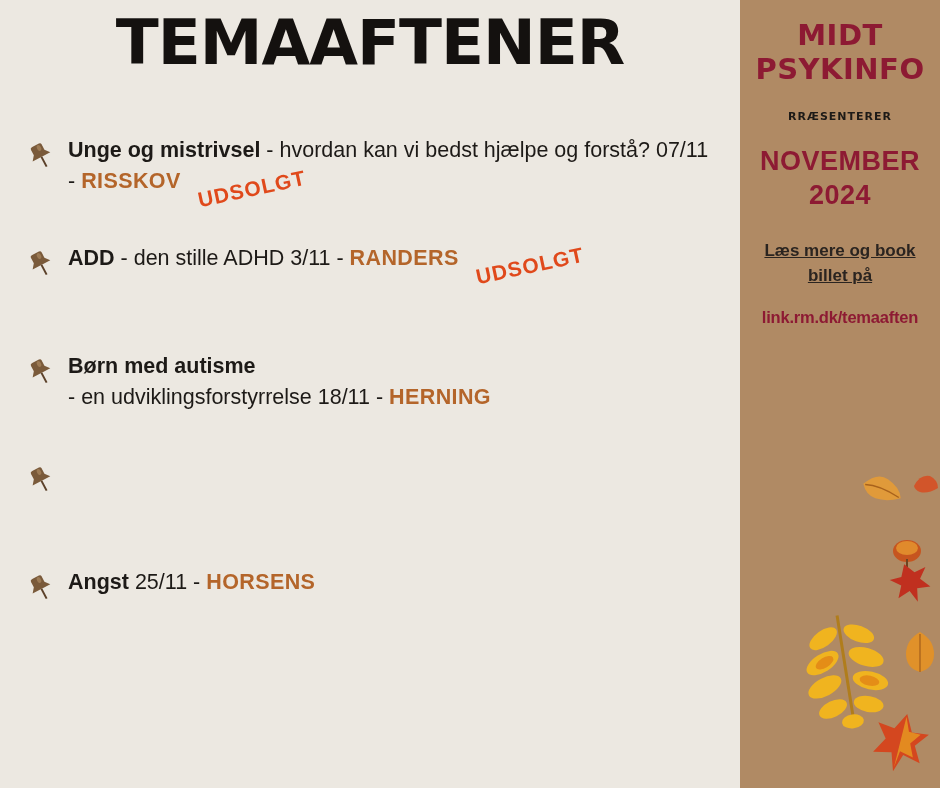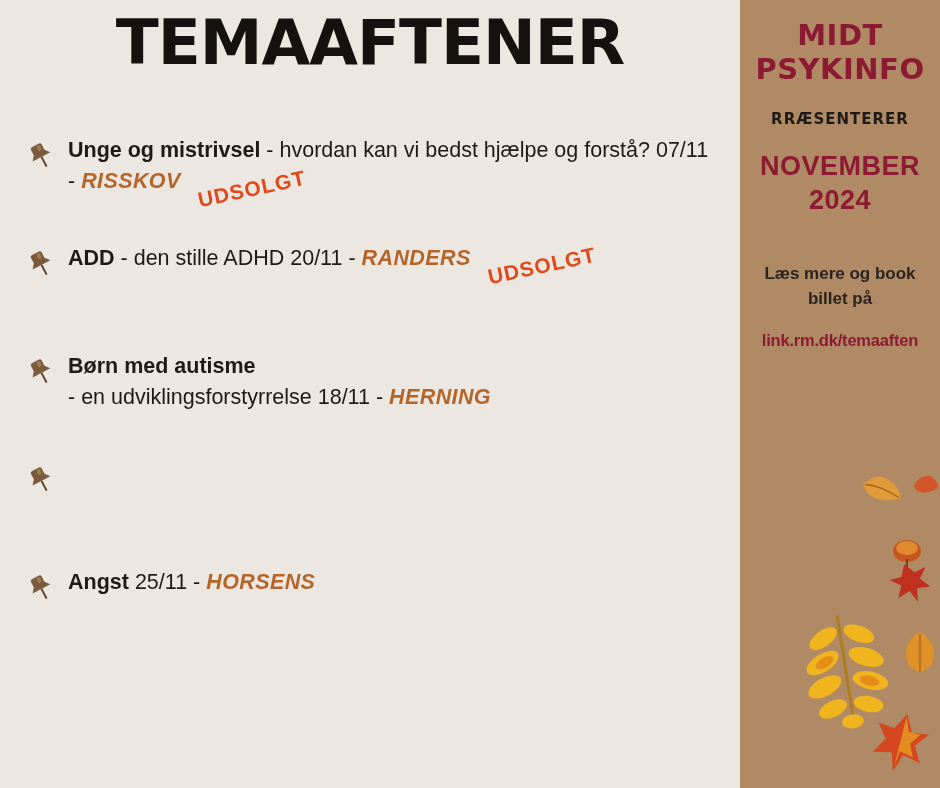--- a/index.html
+++ b/index.html
@@ -70,21 +70,20 @@
     line-height: 1.42;
     color: #1d1a17;
   }
   .etext b {
     font-weight: bold;
   }
   .place {
     color: #b4652a;
     font-weight: bold;
     letter-spacing: 0.4px;
-    font-style: italic;
   }
   .soldout {
     display: inline-block;
     color: #e0491b;
     font-weight: bold;
     font-size: 21px;
     letter-spacing: 1px;
     transform: rotate(-12deg);
     margin-left: 16px;
     position: relative;
@@ -110,40 +109,41 @@
     font-weight: bold;
     font-size: 29px;
     line-height: 1.18;
     color: #8d1a33;
     letter-spacing: 0.5px;
   }
   .presents {
     margin-top: 24px;
     font-family: "DejaVu Sans", sans-serif;
     font-weight: bold;
-    font-size: 15px;
+    font-size: 11px;
     letter-spacing: 1px;
     color: #1d1a17;
   }
   .month {
     margin-top: 22px;
     font-family: Liberation Sans, sans-serif;
     font-weight: bold;
     font-size: 27px;
     line-height: 1.25;
     color: #8d1a33;
     letter-spacing: 0.5px;
   }
   .booktext {
-    margin-top: 44px;
+    margin-top: 26px;
     font-family: "Liberation Sans", sans-serif;
     font-size: 17px;
     line-height: 1.45;
     color: #2a2420;
     font-weight: bold;
+    text-decoration: underline;
   }
   .booklink {
     display: block;
     margin-top: 20px;
     font-family: "Liberation Sans", sans-serif;
     font-size: 16.5px;
     color: #8d1a33;
     font-weight: bold;
     text-decoration: none;
     letter-spacing: -0.2px;
@@ -186,21 +186,21 @@
         <span class="pin">
           <svg width="30" height="30" viewBox="0 0 30 30">
             <g transform="rotate(-28 15 15)">
               <path d="M13 3 h6 a2 2 0 0 1 2 2 v6 l4 5 h-20 l4 -5 v-6 a2 2 0 0 1 2 -2 z" fill="#7a5a3a"></path>
               <rect x="14" y="16" width="2" height="11" fill="#5c412a"></rect>
               <ellipse cx="17" cy="7" rx="2" ry="3" fill="#9c7a54"></ellipse>
             </g>
           </svg>
         </span>
         <div class="etext">
-          <b>ADD</b><span> - den stille ADHD 20/11 - </span><span class="place">RANDERS</span><span class="soldout">UDSOLGT</span>
+          <b>ADD</b><span> - den stille ADHD 3/11 - </span><span class="place">RANDERS</span><span class="soldout">UDSOLGT</span>
         </div>
       </div>
 
       <div class="event">
         <span class="pin">
           <svg width="30" height="30" viewBox="0 0 30 30">
             <g transform="rotate(-28 15 15)">
               <path d="M13 3 h6 a2 2 0 0 1 2 2 v6 l4 5 h-20 l4 -5 v-6 a2 2 0 0 1 2 -2 z" fill="#7a5a3a"></path>
               <rect x="14" y="16" width="2" height="11" fill="#5c412a"></rect>
               <ellipse cx="17" cy="7" rx="2" ry="3" fill="#9c7a54"></ellipse>

